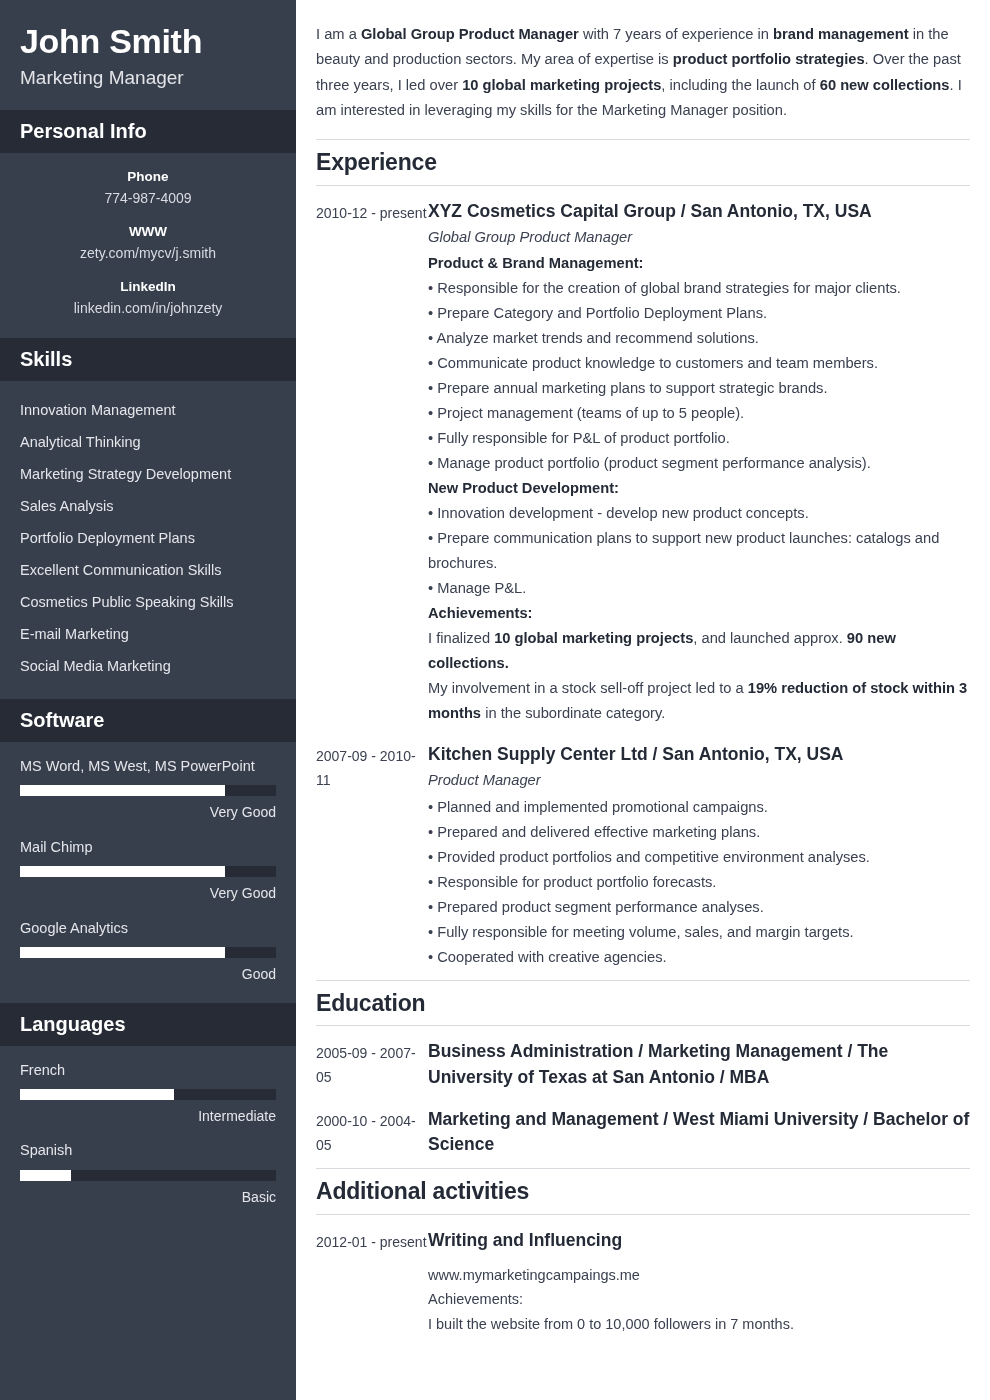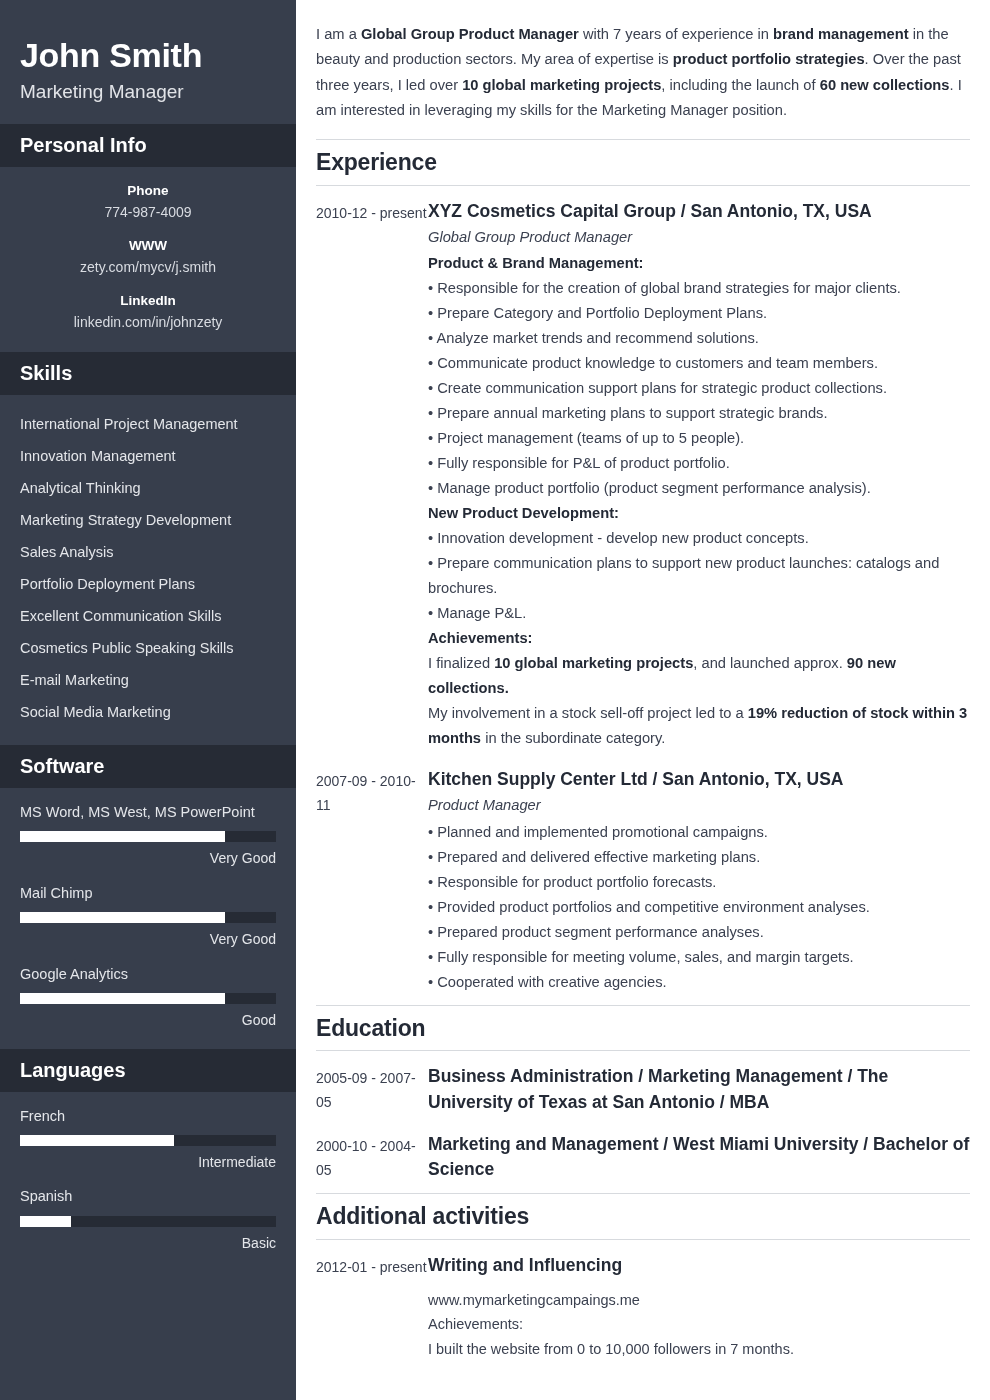--- a/index.html
+++ b/index.html
@@ -12,21 +12,21 @@
   }
   .page { display: flex; width: 990px; min-height: 1400px; }
 
   
   .sidebar {
     width: 296px;
     flex: 0 0 296px;
     background: #373e4c;
     color: #ffffff;
   }
-  .identity { padding: 36px 20px 20px 20px; }
+  .identity { padding: 22px 20px 20px 20px; }
   .name {
     font-size: 34px;
     font-weight: bold;
     letter-spacing: -0.3px;
     line-height: 1.12;
     color: #ffffff;
   }
   .job-title {
     font-size: 19px;
     font-weight: normal;
@@ -218,21 +218,20 @@
             <div class="contact-value">linkedin.com/in/johnzety</div>
           </div>
         </div>
     </div>
 
     <div class="side-band">
       <h2>Skills</h2>
     </div>
     <div class="side-body">
       <ul class="skill-list" id="skill-list">
-          <li>International Project Management</li>
           <li>Innovation Management</li>
           <li>Analytical Thinking</li>
           <li>Marketing Strategy Development</li>
           <li>Sales Analysis</li>
           <li>Portfolio Deployment Plans</li>
           <li>Excellent Communication Skills</li>
           <li>Cosmetics Public Speaking Skills</li>
           <li>E-mail Marketing</li>
           <li>Social Media Marketing</li>
         </ul>
@@ -303,43 +302,42 @@
           <div class="entry">
             <div class="entry-date">2010-12 - present</div>
             <div class="entry-body">
               <div class="entry-org">XYZ Cosmetics Capital Group / San Antonio, TX, USA</div>
               <div class="entry-role">Global Group Product Manager</div>
               <div class="sub-head">Product &amp; Brand Management:</div>
               <div class="bullet">• Responsible for the creation of global brand strategies for major clients.</div>
               <div class="bullet">• Prepare Category and Portfolio Deployment Plans.</div>
               <div class="bullet">• Analyze market trends and recommend solutions.</div>
               <div class="bullet">• Communicate product knowledge to customers and team members.</div>
-              <div class="bullet">• Create communication support plans for strategic product collections.</div>
               <div class="bullet">• Prepare annual marketing plans to support strategic brands.</div>
               <div class="bullet">• Project management (teams of up to 5 people).</div>
               <div class="bullet">• Fully responsible for P&amp;L of product portfolio.</div>
               <div class="bullet">• Manage product portfolio (product segment performance analysis).</div>
               <div class="sub-head">New Product Development:</div>
               <div class="bullet">• Innovation development - develop new product concepts.</div>
               <div class="bullet">• Prepare communication plans to support new product launches: catalogs and brochures.</div>
               <div class="bullet">• Manage P&amp;L.</div>
               <div class="sub-head">Achievements:</div>
               <div class="para"><span>I finalized </span><b>10 global marketing projects</b><span>, and launched approx. </span><b>90 new collections.</b></div>
               <div class="para"><span>My involvement in a stock sell-off project led to a </span><b>19% reduction of stock within 3 months</b><span> in the subordinate category.</span></div>
             </div>
           </div>
           <div class="entry">
             <div class="entry-date">2007-09 - 2010-11</div>
             <div class="entry-body">
               <div class="entry-org">Kitchen Supply Center Ltd / San Antonio, TX, USA</div>
               <div class="entry-role">Product Manager</div>
               <div class="bullet">• Planned and implemented promotional campaigns.</div>
               <div class="bullet">• Prepared and delivered effective marketing plans.</div>
+              <div class="bullet">• Provided product portfolios and competitive environment analyses.</div>
               <div class="bullet">• Responsible for product portfolio forecasts.</div>
-              <div class="bullet">• Provided product portfolios and competitive environment analyses.</div>
               <div class="bullet">• Prepared product segment performance analyses.</div>
               <div class="bullet">• Fully responsible for meeting volume, sales, and margin targets.</div>
               <div class="bullet">• Cooperated with creative agencies.</div>
             </div>
           </div>
         </div>
     </section>
 
     <section class="section">
       <div class="section-head">

